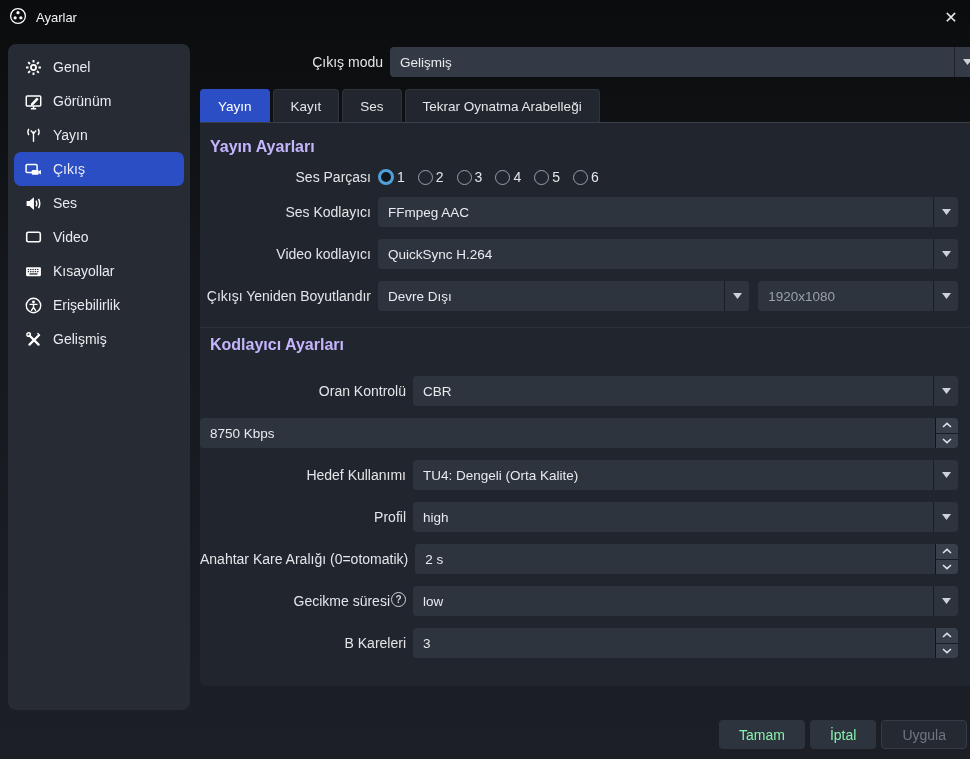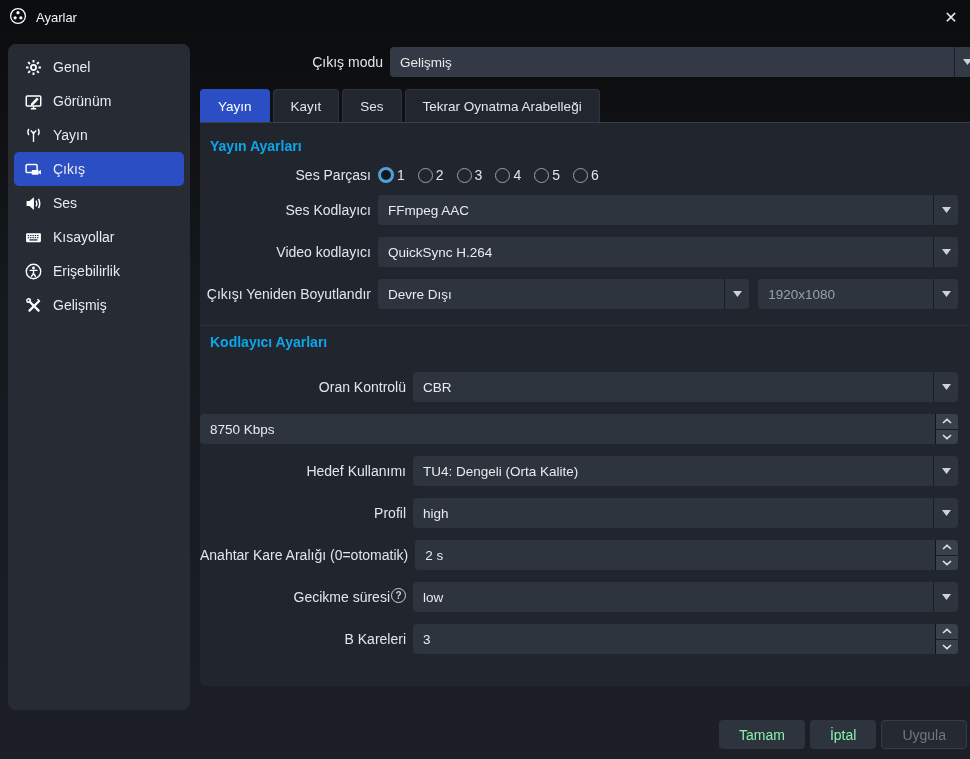--- a/index.html
+++ b/index.html
@@ -16,36 +16,36 @@
     display:flex; align-items:center; padding-left:9px; gap:9px; }
   .titlebar-title { font-size:13px; color:#f0f2f4; }
   .close-btn { position:absolute; right:6px; top:5px; width:26px; height:24px;
     display:flex; align-items:center; justify-content:center; color:#e8eaec;
     font-size:16px; cursor:default; }
   
   .sidebar { position:absolute; left:8px; top:44px; width:182px; height:666px;
     background:#262b34; border-radius:8px; padding:6px 6px 0 6px; }
   .side-item { height:34px; display:flex; align-items:center; gap:11px;
     padding-left:10px; border-radius:5px; color:#e9ebee; }
-  .side-item.selected { background:#2b4ec5; }
+  .side-item.selected { background:#2b4ec5;border-radius:7px; }
   .side-item .ic { width:18px; height:18px; display:flex; align-items:center; justify-content:center; flex:0 0 18px; }
   
   .outmode-row { position:absolute; left:212px; top:47px; width:767px; height:30px;
     display:flex; align-items:center; }
   .outmode-row .lbl { flex:0 0 178px; text-align:right; padding-right:7px; color:#e3e5e8; }
   
   .tabs { position:absolute; left:200px; top:89px; display:flex; }
   .tab { height:33px; display:flex; align-items:center; padding:0 17px;
     background:#22262e; border:1px solid #2e333c; border-bottom:none;
     border-radius:4px 4px 0 0; margin-right:3px; color:#e3e5e8; font-size:13.5px; }
   .tab.active { background:#2b4ec5; border-color:#2b4ec5; color:#fff; }
   
   .pane { position:absolute; left:200px; top:122px; width:770px; height:564px;
     background:#21262e; border-top:1px solid #394049; border-radius:0 0 0 6px; }
-  .section-h { font-weight:bold; font-size:14px; color:#0ea5e9; margin:15px 0 0 10px; }
+  .section-h { font-weight:bold; font-size:16px; color:#c4b5fd; margin:15px 0 0 10px; }
   .sep { border-top:1px solid rgba(255,255,255,0.05); margin-top:16px; }
   .row { display:flex; align-items:center; margin-top:12px; }
   .row .lbl { text-align:right; padding-right:7px; color:#e3e5e8; white-space:nowrap; }
   .s1 .lbl { flex:0 0 178px; }
   .s2 .lbl { flex:0 0 213px; }
   .fieldzone { flex:1; margin-right:12px; display:flex; gap:9px; }
   
   .combo, .spinbox { position:relative; height:30px; background:#2e343e; border-radius:4px;
     display:flex; align-items:center; padding:0 34px 0 10px; font-size:13.5px; color:#e8eaed; }
   .combo-top { background:#343a45; }
@@ -134,20 +134,28 @@
   </div>
   <div class="side-item">
     <span class="ic">
       <svg viewBox="0 0 16 16" width="17" height="17">
           <path d="M1.5 5.6h2.7L8.4 2v12L4.2 10.4H1.5z" fill="#fff"></path>
           <path d="M10.4 5.2q1.5 2.8 0 5.6" stroke="#fff" stroke-width="1.4" fill="none"></path>
           <path d="M12.7 3.6q2.3 4.4 0 8.8" stroke="#fff" stroke-width="1.4" fill="none"></path>
         </svg>
     </span>
     <span>Ses</span>
+  </div>
+  <div class="side-item">
+    <span class="ic">
+      <svg viewBox="0 0 16 16" width="17" height="17" fill="none" stroke="#fff" stroke-width="1.5">
+          <rect x="1.6" y="3" width="12.8" height="9" rx="1.6"></rect>
+        </svg>
+    </span>
+    <span>Video</span>
   </div>
   <div class="side-item">
     <span class="ic">
       <svg viewBox="0 0 16 16" width="17" height="17">
           <rect x="1" y="4" width="14" height="8.4" rx="1" fill="#fff"></rect>
           <g fill="#262b34">
             <rect x="2.6" y="5.6" width="1.3" height="1.1"></rect>
             <rect x="4.8" y="5.6" width="1.3" height="1.1"></rect>
             <rect x="7" y="5.6" width="1.3" height="1.1"></rect>
             <rect x="9.2" y="5.6" width="1.3" height="1.1"></rect>

